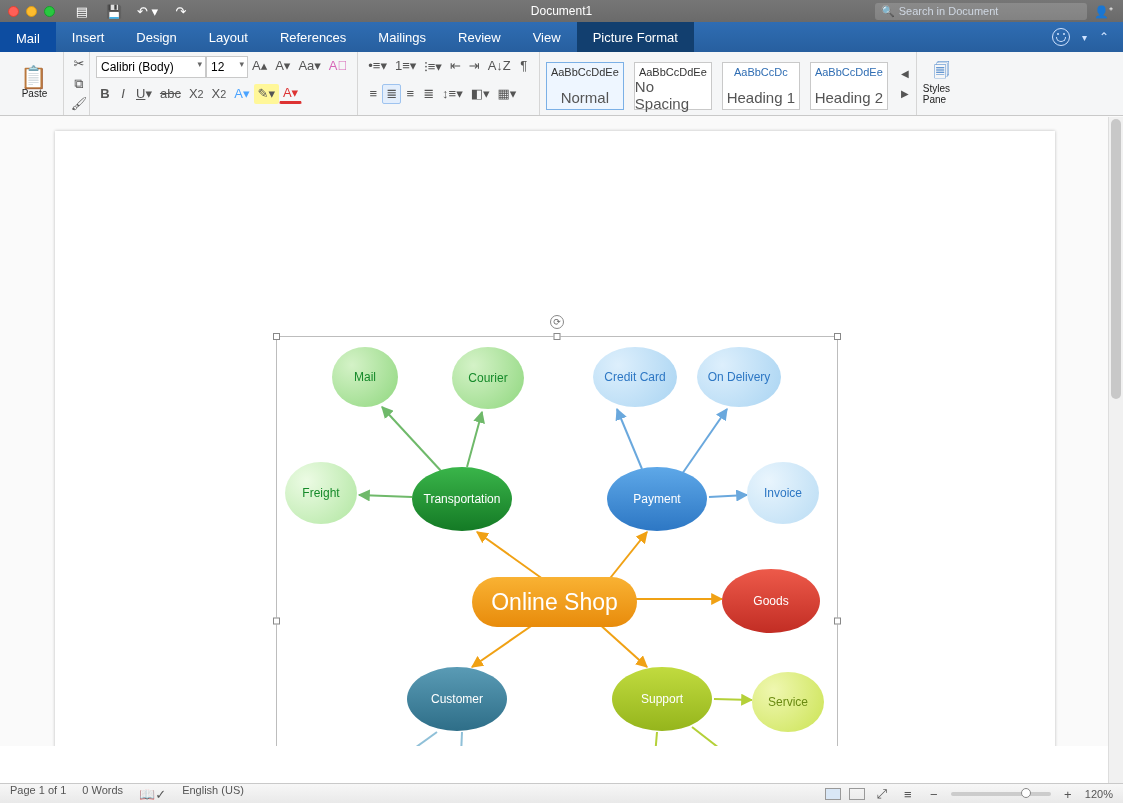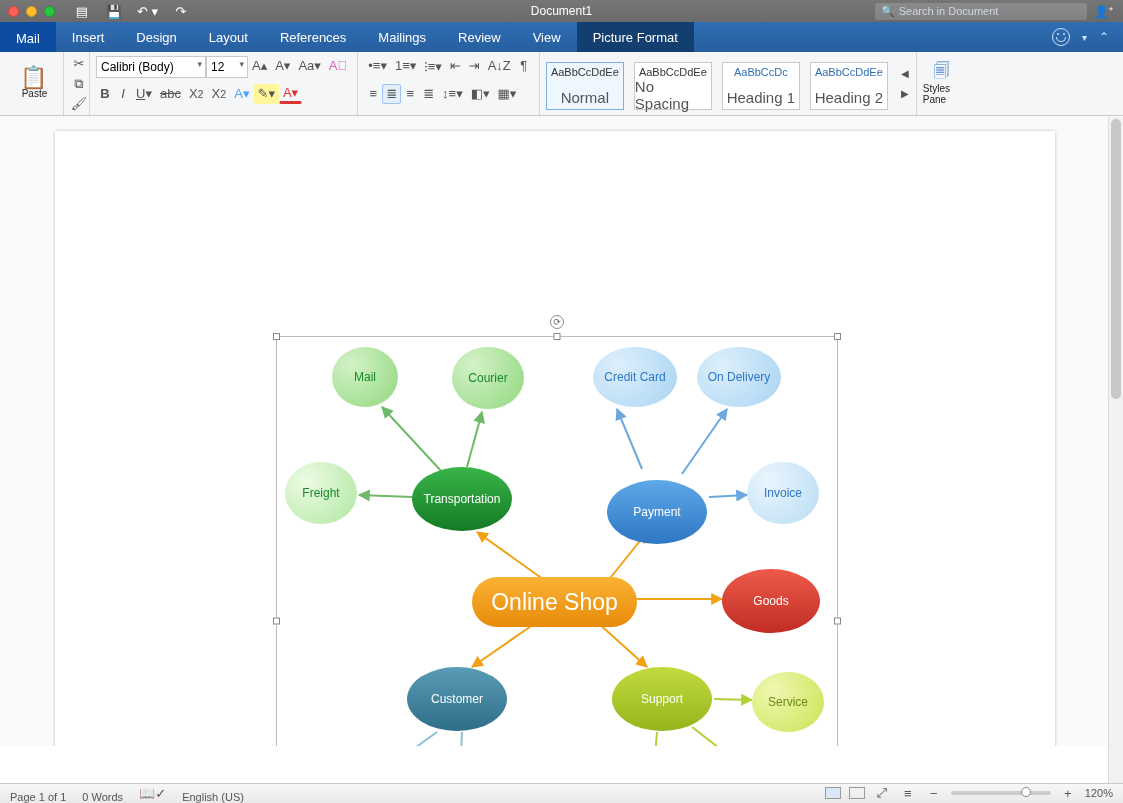--- a/index.html
+++ b/index.html
@@ -39,21 +39,21 @@
 .page{position:absolute;left:55px;top:15px;width:1000px;height:640px;background:#fff;box-shadow:0 0 3px rgba(0,0,0,.25)}
 .selbox{position:absolute;left:276px;top:220px;width:562px;height:570px;border:1px solid #bdbdbd}
 .handle{width:7px;height:7px;background:#fff;border:1px solid #888;position:absolute}
 .handle.tl{left:-4px;top:-4px}.handle.tr{right:-4px;top:-4px}
 .handle.tm{left:50%;top:-4px;transform:translateX(-50%)}
 .handle.ml{left:-4px;top:50%;transform:translateY(-50%)}.handle.mr{right:-4px;top:50%;transform:translateY(-50%)}
 .rot{position:absolute;left:50%;top:-22px;transform:translateX(-50%);width:14px;height:14px;border:1px solid #888;border-radius:50%;background:#fff;font-size:9px;display:flex;align-items:center;justify-content:center;color:#666}
 .diagram{position:absolute;inset:0}
 .node{position:absolute;border-radius:50%;display:flex;align-items:center;justify-content:center;font-size:12px;text-align:center}
 .center{border-radius:26px;background:linear-gradient(#f9b233,#e88b0b);color:#fff;font-size:23px}
-.statusbar{position:absolute;bottom:0;left:0;right:0;height:20px;background:linear-gradient(#f7f7f7,#e9e9e9);border-top:1px solid #c9c9c9;display:flex;align-items:flex-end;padding:0 10px;font-size:11px;color:#555;gap:16px}
+.statusbar{position:absolute;bottom:0;left:0;right:0;height:20px;background:linear-gradient(#f7f7f7,#e9e9e9);border-top:1px solid #c9c9c9;display:flex;align-items:flex-start;padding:0 10px;font-size:11px;color:#555;gap:16px}
 .statusbar .right{margin-left:auto;display:flex;align-items:center;gap:8px}
 .viewic{width:16px;height:12px;border:1px solid #999;display:inline-block}
 .slider{width:100px;height:4px;background:#ccc;border-radius:2px;position:relative}
 .slider .th{position:absolute;width:10px;height:10px;background:#fff;border:1px solid #888;border-radius:50%;top:-4px;left:70%}
 svg.arrows{position:absolute;inset:0;width:100%;height:100%;pointer-events:none}
 .scrollbar{position:absolute;right:0;top:117px;bottom:20px;width:15px;background:#f1f1f1;border-left:1px solid #ddd}
 .scrollbar .thumb{position:absolute;left:2px;right:2px;top:2px;height:280px;background:#c8c8c8;border-radius:6px}
 </style>
 </head>
 <body>
@@ -228,21 +228,21 @@
         <line x1="437" y1="362" x2="475" y2="363" stroke="#b4d038" stroke-width="2" marker-end="url(#al)"></line>
         <line x1="415" y1="390" x2="460" y2="425" stroke="#b4d038" stroke-width="2" marker-end="url(#al)"></line>
         <line x1="380" y1="395" x2="375" y2="455" stroke="#b4d038" stroke-width="2" marker-end="url(#al)"></line>
       </svg>
       <div class="node center" style="left:195px;top:240px;width:165px;height:50px">Online Shop</div>
       <div id="nodeshost">
           <div class="node" style="left: 135px; top: 130px; width: 100px; height: 64px; background: linear-gradient(rgb(58, 181, 74), rgb(20, 122, 37)); color: rgb(255, 255, 255);">Transportation</div>
           <div class="node" style="left: 55px; top: 10px; width: 66px; height: 60px; background: radial-gradient(circle at 30% 30%, rgb(212, 242, 199), rgb(143, 215, 126)); color: rgb(22, 138, 42);">Mail</div>
           <div class="node" style="left: 175px; top: 10px; width: 72px; height: 62px; background: radial-gradient(circle at 30% 30%, rgb(212, 242, 199), rgb(143, 215, 126)); color: rgb(22, 138, 42);">Courier</div>
           <div class="node" style="left: 8px; top: 125px; width: 72px; height: 62px; background: radial-gradient(circle at 30% 30%, rgb(236, 251, 228), rgb(176, 230, 160)); color: rgb(22, 138, 42);">Freight</div>
-          <div class="node" style="left: 330px; top: 143px; width: 100px; height: 64px; background: linear-gradient(rgb(94, 168, 232), rgb(45, 119, 196)); color: rgb(255, 255, 255);">Payment</div>
+          <div class="node" style="left: 330px; top: 130px; width: 100px; height: 64px; background: linear-gradient(rgb(94, 168, 232), rgb(45, 119, 196)); color: rgb(255, 255, 255);">Payment</div>
           <div class="node" style="left: 316px; top: 10px; width: 84px; height: 60px; background: radial-gradient(circle at 30% 30%, rgb(221, 239, 252), rgb(169, 212, 242)); color: rgb(45, 119, 196);">Credit Card</div>
           <div class="node" style="left: 420px; top: 10px; width: 84px; height: 60px; background: radial-gradient(circle at 30% 30%, rgb(221, 239, 252), rgb(169, 212, 242)); color: rgb(45, 119, 196);">On Delivery</div>
           <div class="node" style="left: 470px; top: 125px; width: 72px; height: 62px; background: radial-gradient(circle at 30% 30%, rgb(233, 245, 253), rgb(185, 220, 244)); color: rgb(45, 119, 196);">Invoice</div>
           <div class="node" style="left: 445px; top: 232px; width: 98px; height: 64px; background: linear-gradient(rgb(237, 90, 74), rgb(194, 45, 36)); color: rgb(255, 255, 255);">Goods</div>
           <div class="node" style="left: 130px; top: 330px; width: 100px; height: 64px; background: linear-gradient(rgb(90, 155, 181), rgb(46, 110, 136)); color: rgb(255, 255, 255);">Customer</div>
           <div class="node" style="left: 335px; top: 330px; width: 100px; height: 64px; background: linear-gradient(rgb(193, 219, 63), rgb(149, 181, 28)); color: rgb(255, 255, 255);">Support</div>
           <div class="node" style="left: 475px; top: 335px; width: 72px; height: 60px; background: radial-gradient(circle at 30% 30%, rgb(239, 247, 176), rgb(203, 227, 83)); color: rgb(106, 138, 18);">Service</div>
         </div>
     </div>
   </div>

